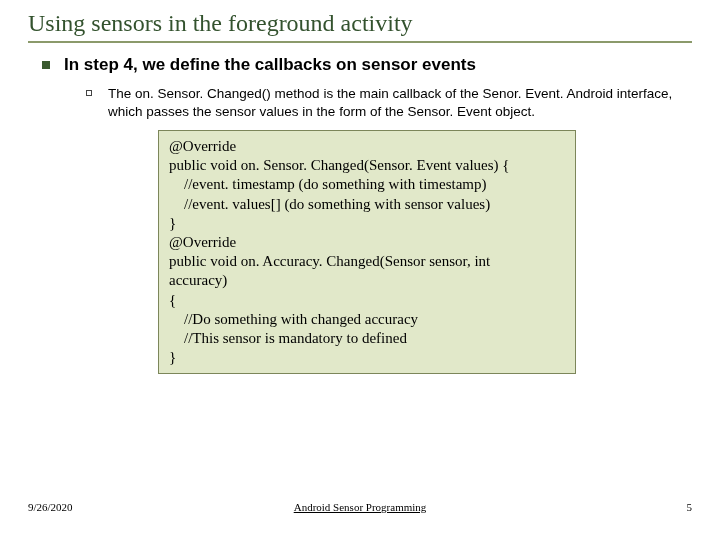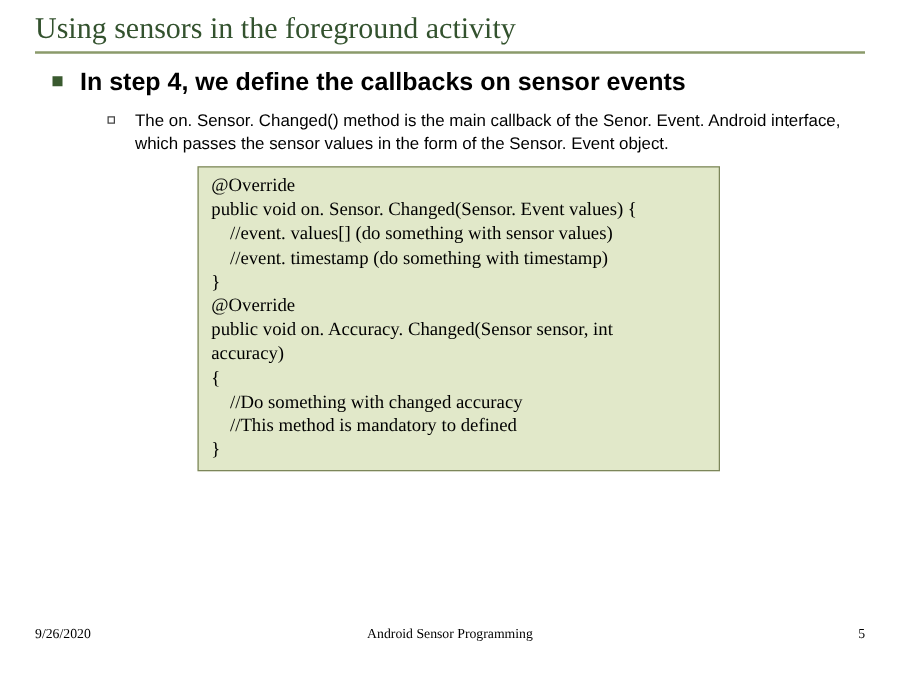--- a/index.html
+++ b/index.html
@@ -37,21 +37,21 @@
   }
   .bullet-sq-lg {
     width: 8px;
     height: 8px;
     background: #3a5a2f;
     margin-top: 6px;
     margin-right: 14px;
     flex-shrink: 0;
   }
   .level1-text {
-    font-size: 20px;
+    font-size: 17px;
     font-weight: bold;
     color: #000000;
   }
   .level2 {
     display: flex;
     align-items: flex-start;
     margin-left: 58px;
     margin-bottom: 4px;
   }
   .bullet-sq-sm {
@@ -92,20 +92,21 @@
     justify-content: space-between;
     align-items: center;
     font-size: 11px;
     color: #000000;
     font-family: "Times New Roman", Times, serif;
   }
   .footer-center {
     position: absolute;
     left: 50%;
     transform: translateX(-50%);
+    text-decoration: underline;
   }
 </style>
 </head>
 <body>
 
 <div class="slide">
 
   <h1 class="title">Using sensors in the foreground activity</h1>
   <div class="title-underline"></div>
 
@@ -116,29 +117,29 @@
 
   <div class="level2">
     <div class="bullet-sq-sm"></div>
     <div class="level2-text">The on. Sensor. Changed() method is the main callback of the Senor. Event. Android interface, which passes the sensor values in the form of the Sensor. Event object.</div>
   </div>
 
 
   <div class="code-box">
     <div class="code-line">@Override</div>
     <div class="code-line">public void on. Sensor. Changed(Sensor. Event values) {</div>
+    <div class="code-line">    //event. timestamp (do something with timestamp)</div>
     <div class="code-line">    //event. values[] (do something with sensor values)</div>
-    <div class="code-line">    //event. timestamp (do something with timestamp)</div>
     <div class="code-line">}</div>
     <div class="code-line">@Override</div>
     <div class="code-line">public void on. Accuracy. Changed(Sensor sensor, int</div>
     <div class="code-line">accuracy)</div>
     <div class="code-line">{</div>
     <div class="code-line">    //Do something with changed accuracy</div>
-    <div class="code-line">    //This method is mandatory to defined</div>
+    <div class="code-line">    //This sensor is mandatory to defined</div>
     <div class="code-line">}</div>
   </div>
 
   <div class="footer">
     <span>9/26/2020</span>
     <span class="footer-center">Android Sensor Programming</span>
     <span>5</span>
   </div>
 
 </div>

